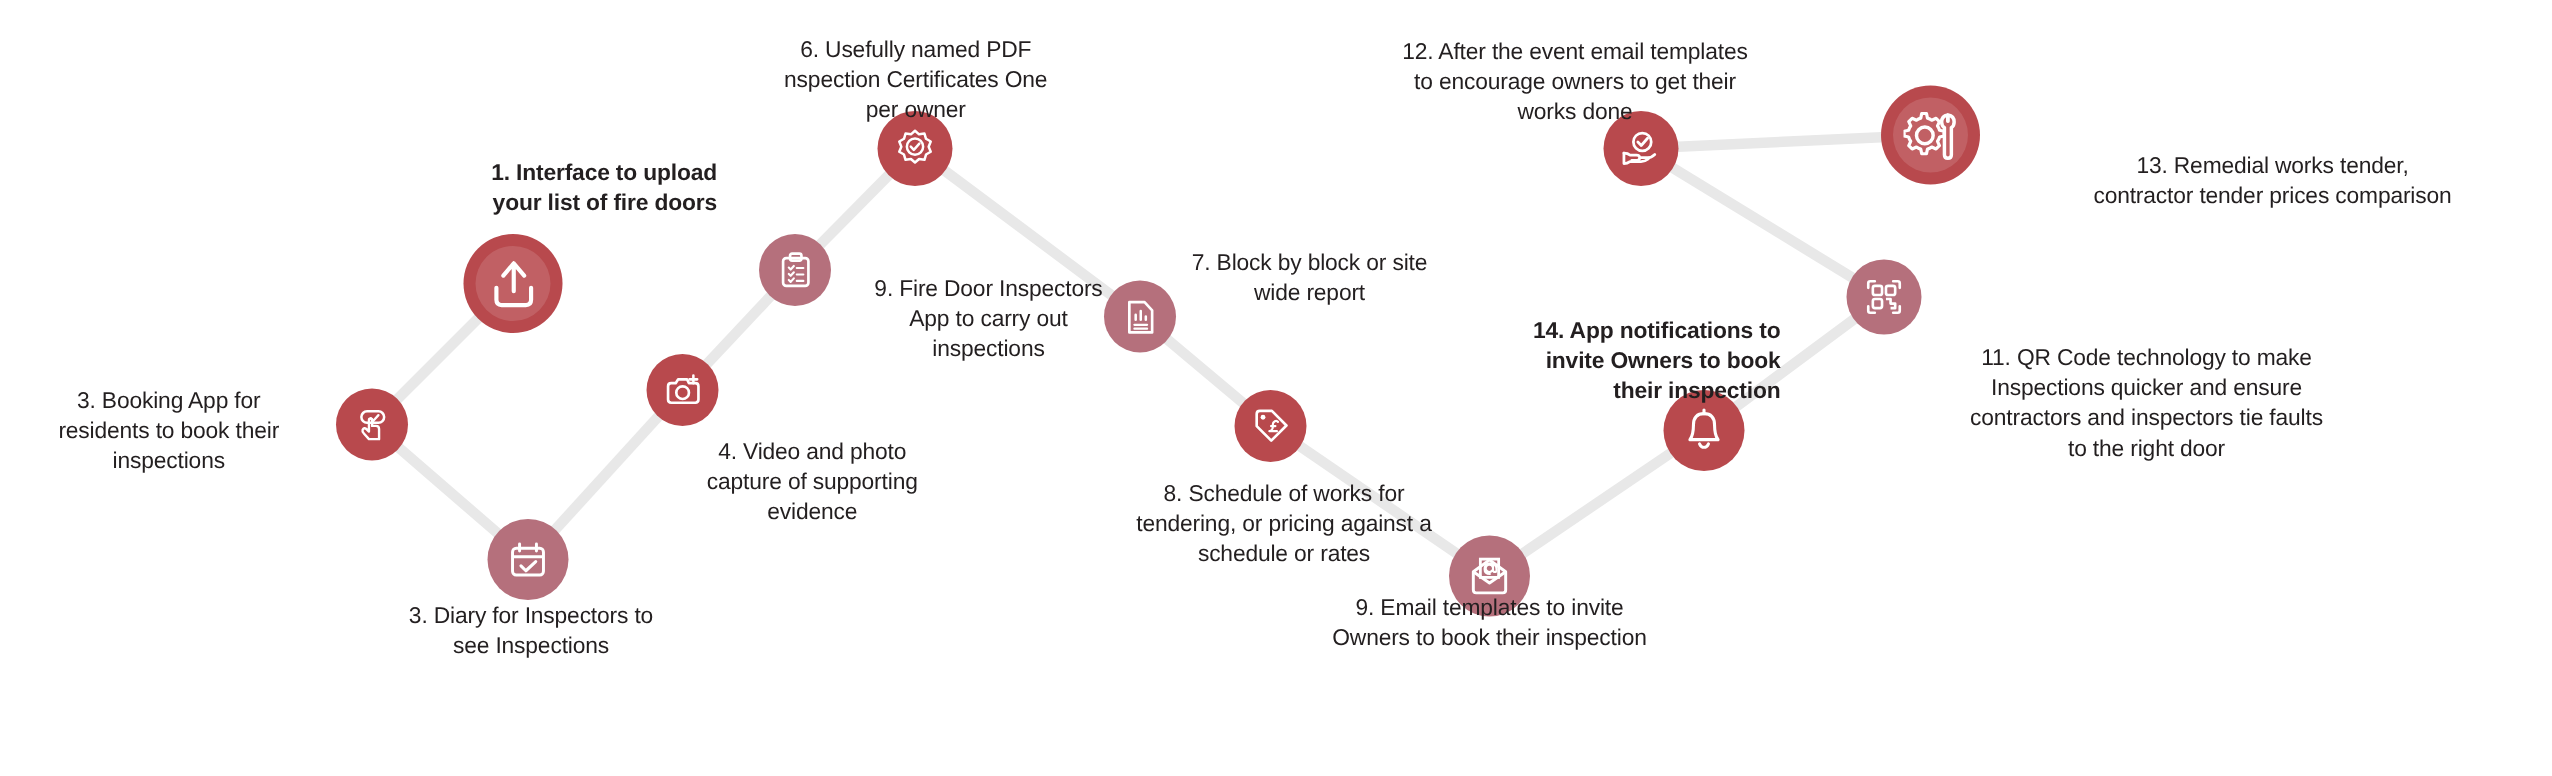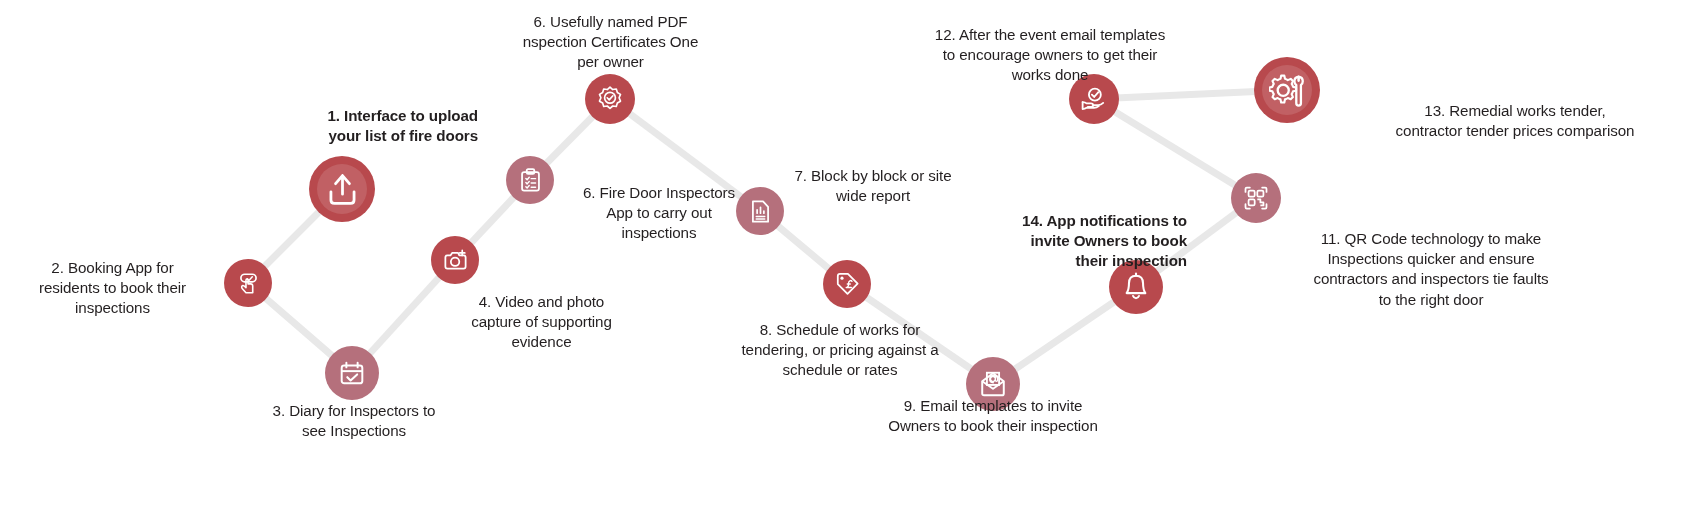--- a/index.html
+++ b/index.html
@@ -179,35 +179,35 @@
         <svg width="37" height="37" viewBox="0 0 32 32">
           <path d="M12.5 4 L15.5 4 L16.1 6.9 Q17.6 7.3 18.8 8.2 L21.5 7 L23.6 9.1 L22.4 11.8 Q23.3 13 23.7 14.5 L26.5 15.1 L26.5 18.1 L23.7 18.7 Q23.3 20.2 22.4 21.4 L23.6 24.1 L21.5 26.2 L18.8 25 Q17.6 25.9 16.1 26.3 L15.5 29.2 L12.5 29.2 L11.9 26.3 Q10.4 25.9 9.2 25 L6.5 26.2 L4.4 24.1 L5.6 21.4 Q4.7 20.2 4.3 18.7 L1.5 18.1 L1.5 15.1 L4.3 14.5 Q4.7 13 5.6 11.8 L4.4 9.1 L6.5 7 L9.2 8.2 Q10.4 7.3 11.9 6.9 Z" fill="none" stroke="#fff" stroke-width="2" stroke-linejoin="round" transform="translate(-1,-0.5) scale(0.92)"></path>
           <circle cx="12.3" cy="15.8" r="4.8" fill="none" stroke="#fff" stroke-width="2"></circle>
           <path d="M25.5 4 Q22 4.6 22 8 Q22 10.2 23.6 11.3 L23.6 27 Q23.6 29 25.6 29 Q27.6 29 27.6 27 L27.6 11.3 Q29.2 10.2 29.2 8 Q29.2 4.6 25.7 4 L25.7 7.6 L25.6 7.6 L25.5 7.6 Z" fill="none" stroke="#fff" stroke-width="2" stroke-linejoin="round"></path>
         </svg>
       </div>
     </div>
   <div id="labels-layer">
       <div class="label bold" style="left: 206px; top: 106px; width: 272px;">1. Interface to upload
 your list of fire doors</div>
-      <div class="label" style="left: 10px; top: 258px; width: 205px;">2. Booking App for
+      <div class="label" style="left: 10px; top: 258px; width: 205px;">3. Booking App for
 residents to book their
 inspections</div>
       <div class="label" style="left: 244px; top: 401px; width: 220px;">3. Diary for Inspectors to
 see Inspections</div>
       <div class="label" style="left: 440px; top: 292px; width: 203px;">4. Video and photo
 capture of supporting
 evidence</div>
-      <div class="label" style="left: 560px; top: 183px; width: 198px;">6. Fire Door Inspectors
+      <div class="label" style="left: 560px; top: 183px; width: 198px;">9. Fire Door Inspectors
 App to carry out
 inspections</div>
-      <div class="label" style="left: 478px; top: 12px; width: 265px;">6. Usefully named PDF<br><span class="b">nspection Certificates One</span><br>per owner</div>
+      <div class="label" style="left: 478px; top: 24px; width: 265px;">6. Usefully named PDF<br><span class="b">nspection Certificates One</span><br>per owner</div>
       <div class="label" style="left: 762px; top: 166px; width: 222px;">7. Block by block or site
 wide report</div>
-      <div class="label" style="left: 700px; top: 320px; width: 280px;">8. Schedule of works for
+      <div class="label" style="left: 716px; top: 320px; width: 280px;">8. Schedule of works for
 tendering, or pricing against a
 schedule or rates</div>
       <div class="label" style="left: 848px; top: 396px; width: 290px;">9. Email templates to invite
 Owners to book their inspection</div>
       <div class="label bold" style="left: 985px; top: 211px; width: 202px;">14. App notifications to
 invite Owners to book
 their inspection</div>
       <div class="label" style="left: 1276px; top: 229px; width: 310px;">11. QR Code technology to make
 Inspections quicker and ensure
 contractors and inspectors tie faults

